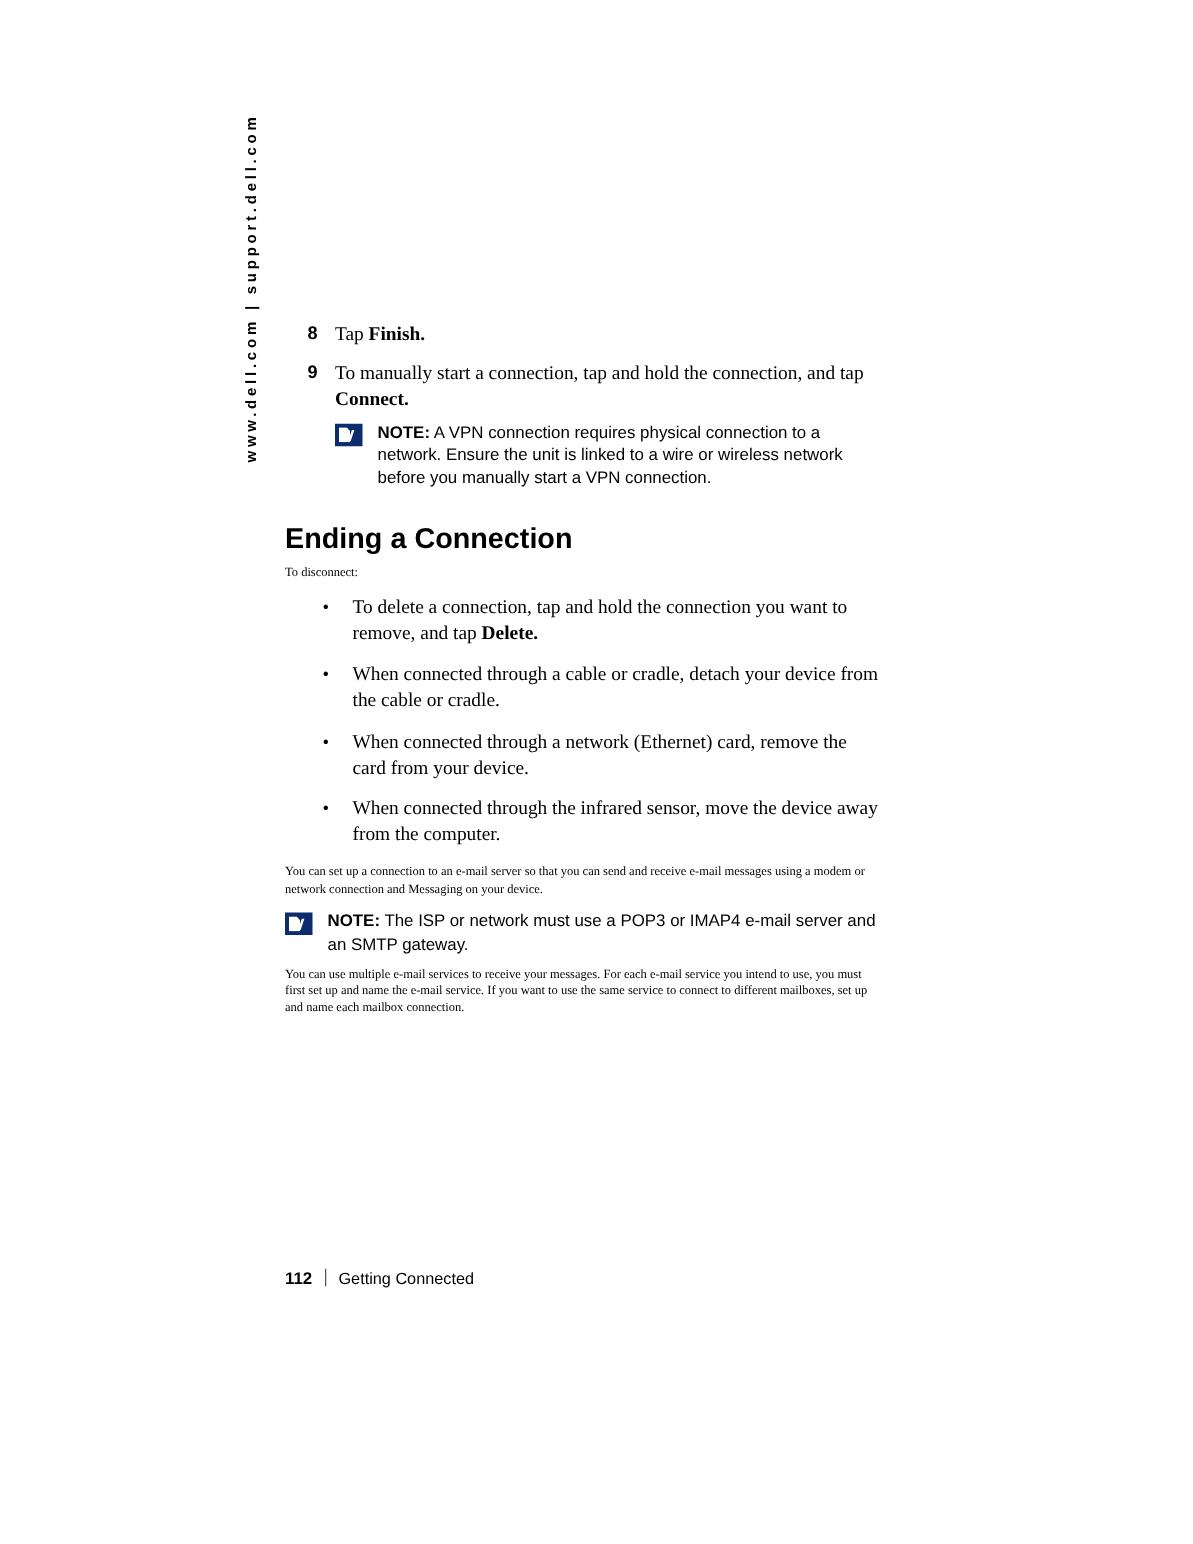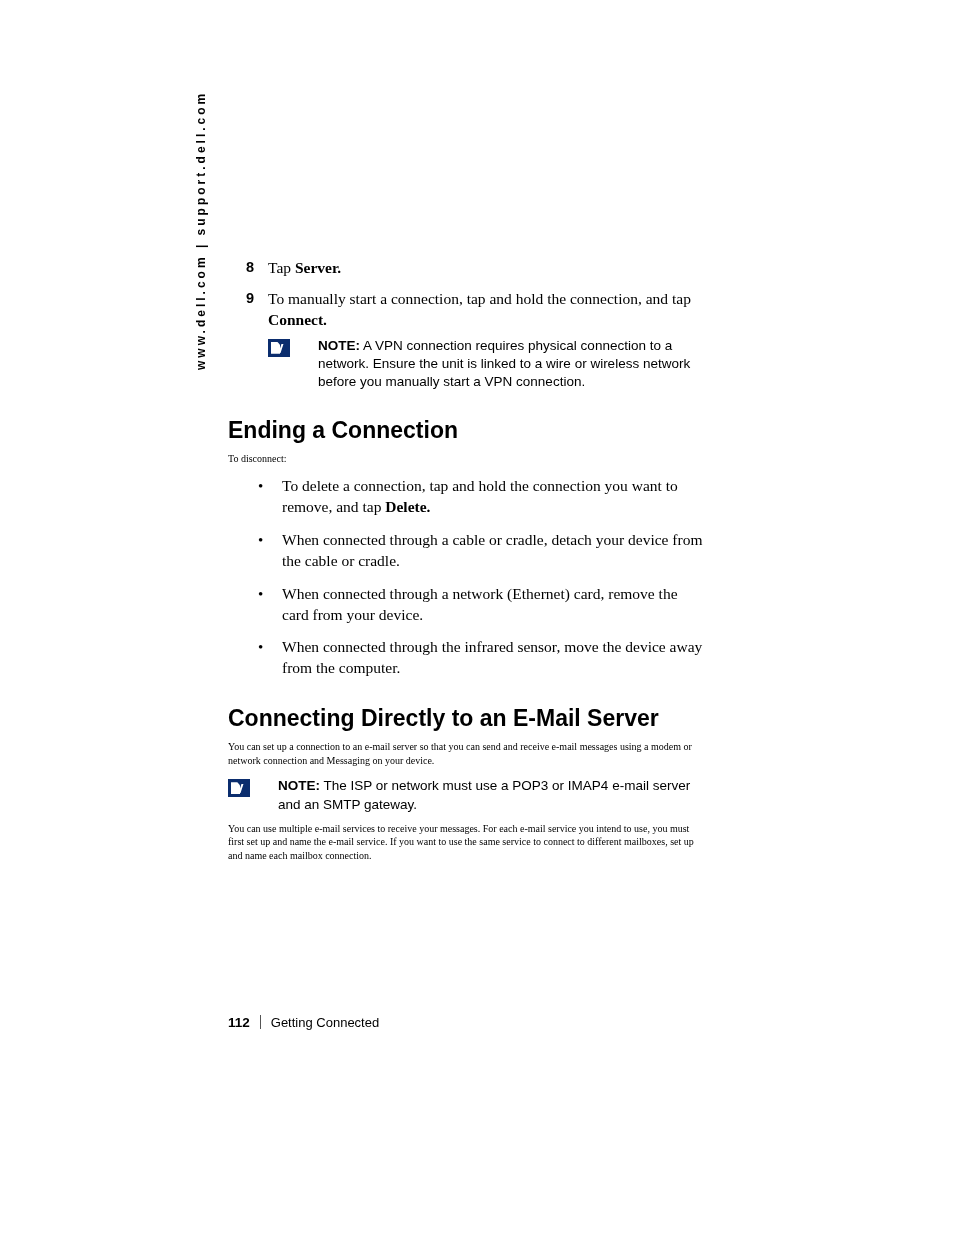--- a/index.html
+++ b/index.html
@@ -46,21 +46,21 @@
   }
   .ol-body {
     flex: 1 1 auto;
     font-size: 15.5px;
     line-height: 1.35;
   }
   .ol-body b { font-weight: bold; }
   .note-row {
     display: flex;
     align-items: flex-start;
-    gap: 28px;
+    gap: 12px;
     margin-top: 6px;
   }
   .note-row.standalone { margin: 6px 0 8px 0; }
   .note-icon {
     flex: 0 0 22px;
     width: 22px;
     height: 18px;
     background: #0b2d6e;
     position: relative;
     margin-top: 2px;
@@ -137,21 +137,21 @@
 </head>
 <body>
 
 <div class="side-text">www.dell.com | support.dell.com</div>
 
 <div class="page">
 
   <div class="ol-step">
     <div class="ol-num">8</div>
     <div class="ol-body">
-      <span>Tap </span><b>Server.</b>
+      <span>Tap </span><b>Finish.</b>
     </div>
   </div>
 
   <div class="ol-step">
     <div class="ol-num">9</div>
     <div class="ol-body">
       <span>To manually start a connection, tap and hold the connection, and tap </span><b>Connect.</b>
       <div class="note-row">
         <div class="note-icon"></div>
         <div class="note-text">
@@ -167,21 +167,20 @@
 
   <ul class="bullets">
     <li>
       <span>To delete a connection, tap and hold the connection you want to remove, and tap </span><b>Delete.</b>
     </li>
     <li>When connected through a cable or cradle, detach your device from the cable or cradle.</li>
     <li>When connected through a network (Ethernet) card, remove the card from your device.</li>
     <li>When connected through the infrared sensor, move the device away from the computer.</li>
   </ul>
 
-  <h2 class="section h2-email">Connecting Directly to an E-Mail Server</h2>
 
   <p class="body">You can set up a connection to an e-mail server so that you can send and receive e-mail messages using a modem or network connection and Messaging on your device.</p>
 
   <div class="note-row standalone">
     <div class="note-icon"></div>
     <div class="note-text">
       <span class="label">NOTE:</span><span> The ISP or network must use a POP3 or IMAP4 e-mail server and an SMTP gateway.</span>
     </div>
   </div>
 

